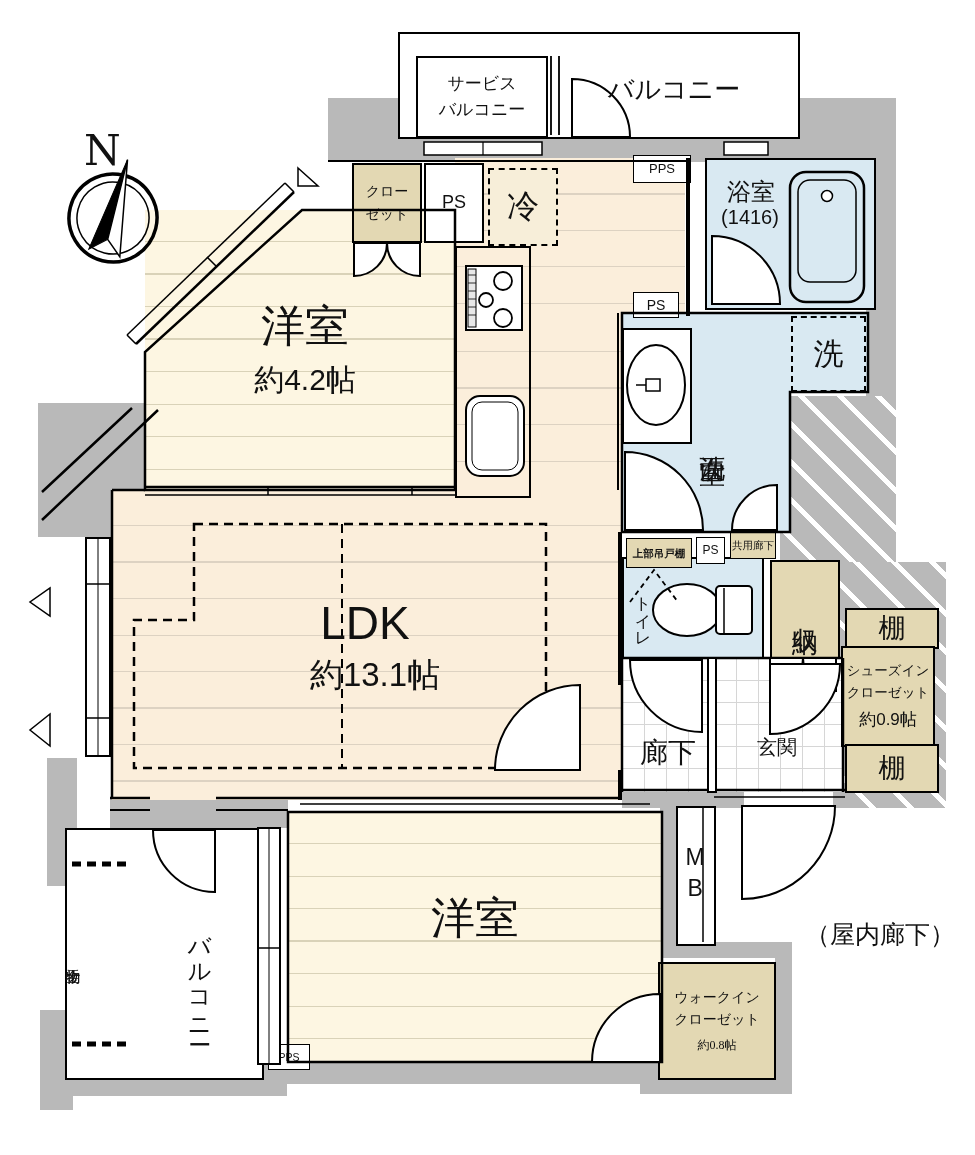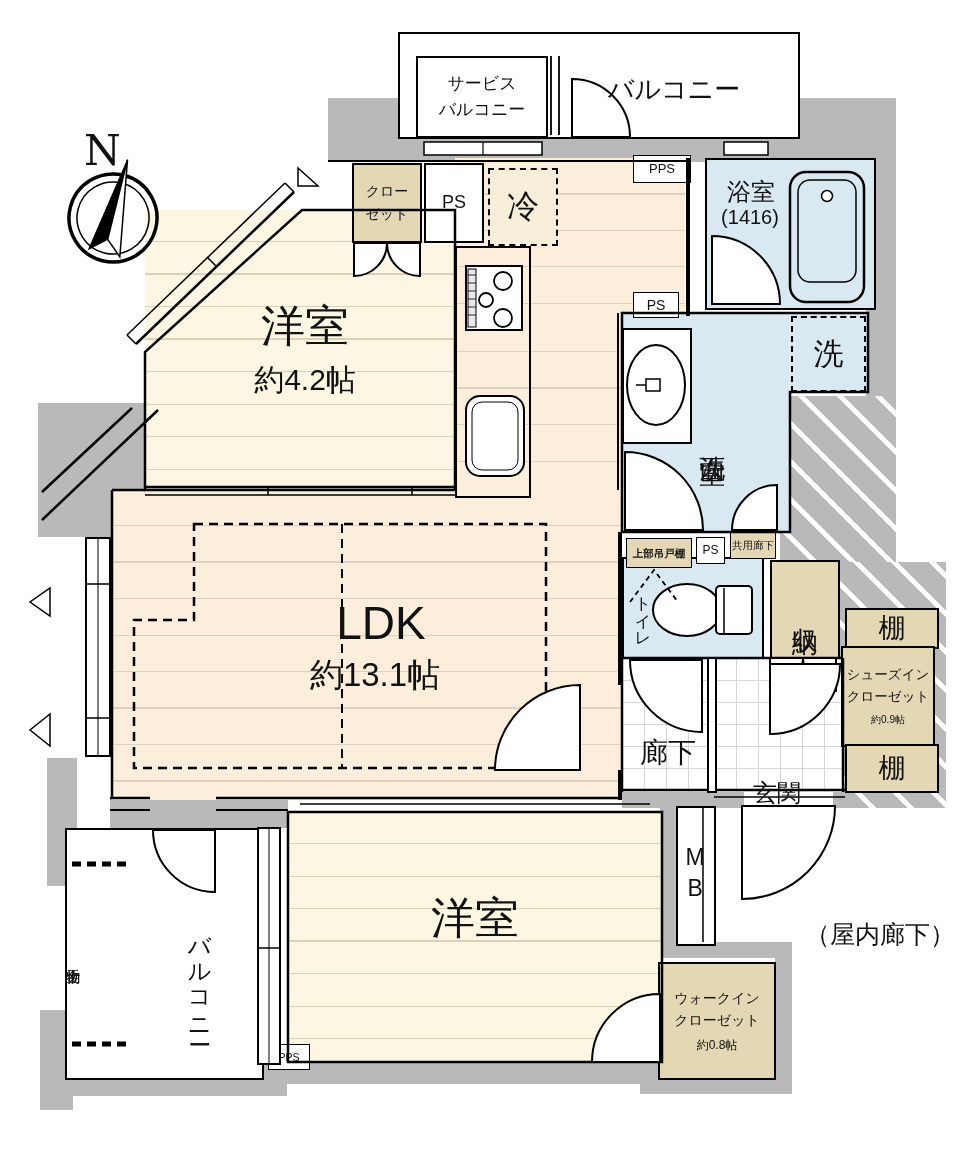--- a/index.html
+++ b/index.html
@@ -64,36 +64,36 @@
   <div class="abs cream" style="left:288px;top:812px;width:374px;height:250px;"></div>
 
   <div class="abs blue bd" style="left:705px;top:158px;width:167px;height:148px;"></div>
   <div class="abs blue" style="left:622px;top:313px;width:246px;height:79px;"></div>
   <div class="abs blue" style="left:622px;top:392px;width:168px;height:140px;"></div>
   <div class="abs blue bd2" style="left:622px;top:557px;width:138px;height:100px;"></div>
   <div class="abs tile" style="left:622px;top:658px;width:90px;height:134px;"></div>
   <div class="abs tile" style="left:714px;top:658px;width:128px;height:134px;"></div>
   <div class="abs white bd" style="left:65px;top:828px;width:195px;height:248px;"></div>
 
-  <div class="abs beige bd2 ctr" style="left:658px;top:962px;width:114px;height:114px;">
+  <div class="abs beige bd2 ctr" style="left:658px;top:962px;width:114px;height:114px;font-family:Liberation Serif, serif;">
     <div class="lbl" style="position:static;font-size:14px;">ウォークイン</div>
     <div class="lbl" style="position:static;font-size:14px;">クローゼット</div>
     <div class="lbl" style="position:static;font-size:12px;margin-top:3px;">約0.8帖</div>
   </div>
   <div class="abs white bd2" style="left:676px;top:806px;width:36px;height:136px;"></div>
   <div class="abs beige bd2 ctr" style="left:770px;top:560px;width:66px;height:95px;">
     <div class="lbl vtext" style="position:static;font-size:26px;letter-spacing:3px;">収納</div>
   </div>
   <div class="abs beige bd2 ctr" style="left:845px;top:608px;width:90px;height:37px;">
     <div class="lbl" style="position:static;font-size:27px;">棚</div>
   </div>
   <div class="abs beige bd2 ctr" style="left:841px;top:646px;width:90px;height:97px;">
     <div class="lbl" style="position:static;font-size:13.5px;">シューズイン</div>
     <div class="lbl" style="position:static;font-size:13.5px;">クローゼット</div>
-    <div class="lbl" style="position:static;font-size:10px;margin-top:3px;">約0.9帖</div>
+    <div class="lbl" style="position:static;font-size:17px;margin-top:3px;">約0.9帖</div>
   </div>
   <div class="abs beige bd2 ctr" style="left:845px;top:744px;width:90px;height:45px;">
     <div class="lbl" style="position:static;font-size:27px;">棚</div>
   </div>
 
   <div class="abs beige bd2 ctr" style="left:352px;top:163px;width:66px;height:76px;">
     <div class="lbl" style="position:static;font-size:14px;">クロー</div>
     <div class="lbl" style="position:static;font-size:14px;">ゼット</div>
   </div>
   <div class="abs white bd2 ctr" style="left:424px;top:163px;width:56px;height:76px;">
@@ -240,27 +240,27 @@
   <div class="lbl" style="left:560px;top:74px;width:228px;font-size:26px;">バルコニー</div>
 
   <div class="lbl" style="left:707px;top:178px;width:88px;font-size:24px;">浴室</div>
   <div class="lbl" style="left:700px;top:206px;width:100px;font-size:20px;">(1416)</div>
 
   <div class="lbl" style="left:205px;top:300px;width:200px;font-size:44px;">洋室</div>
   <div class="lbl" style="left:205px;top:362px;width:200px;font-size:30px;">約4.2帖</div>
 
   <div class="lbl vtext" style="left:697px;top:368px;height:140px;font-size:26px;letter-spacing:2px;">洗面室</div>
 
-  <div class="lbl" style="left:276px;top:596px;width:210px;font-size:46px;">LDK</div>
+  <div class="lbl" style="left:260px;top:596px;width:210px;font-size:46px;">LDK</div>
   <div class="lbl" style="left:255px;top:656px;width:240px;font-size:33px;">約13.1帖</div>
 
   <div class="lbl vtext" style="left:633px;top:572px;height:80px;font-size:16px;">トイレ</div>
 
   <div class="lbl" style="left:627px;top:736px;width:82px;font-size:28px;">廊下</div>
-  <div class="lbl" style="left:736px;top:779px;width:82px;font-size:24px;">玄関</div>
+  <div class="lbl" style="left:736px;top:736px;width:82px;font-size:20px;">玄関</div>
 
   <div class="lbl vtext" style="left:681px;top:840px;height:70px;font-size:23px;letter-spacing:5px;">MB</div>
 
   <div class="lbl" style="left:775px;top:920px;width:210px;font-size:25px;">（屋内廊下）</div>
 
   <div class="lbl" style="left:375px;top:892px;width:200px;font-size:44px;">洋室</div>
 
   <div class="lbl vtext" style="left:186px;top:882px;height:190px;font-size:23px;letter-spacing:2px;">バルコニー</div>
   <div class="lbl vtext" style="left:64px;top:908px;height:100px;font-size:14.5px;">物干金物</div>
 

